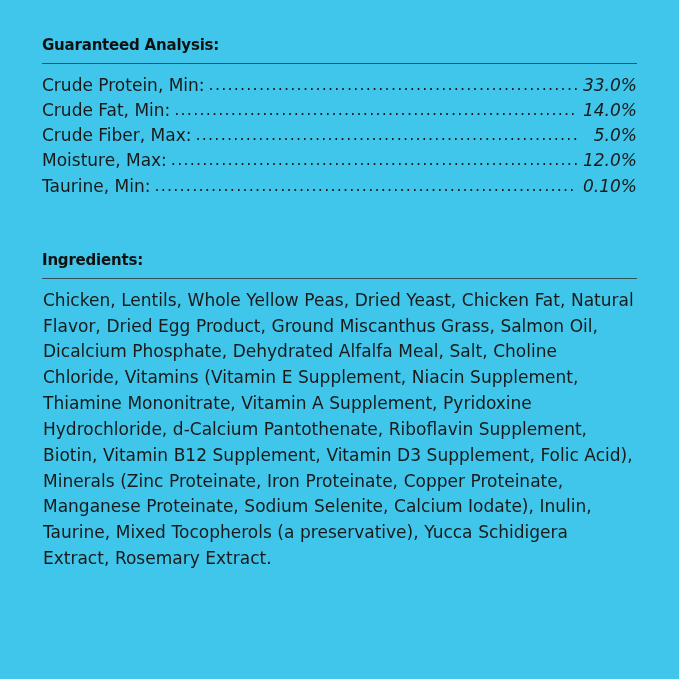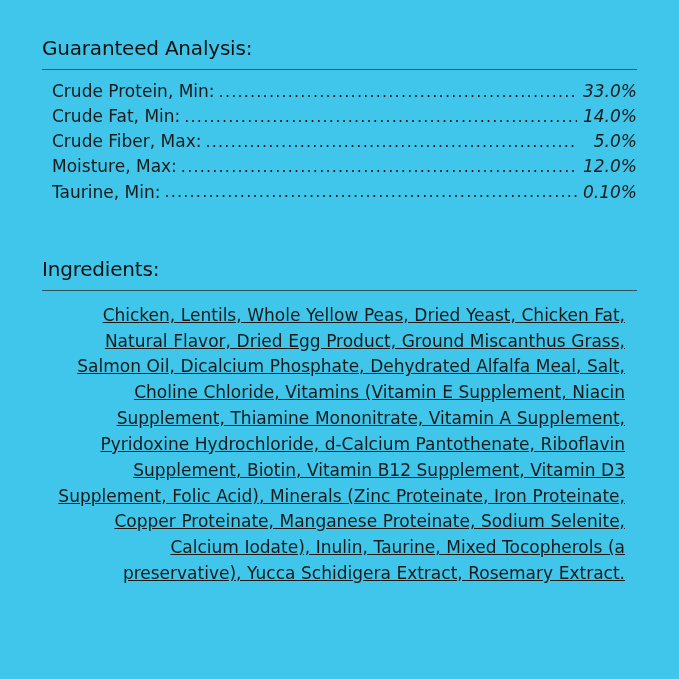--- a/index.html
+++ b/index.html
@@ -14,45 +14,44 @@
     color: #1a1a1a;
     overflow: hidden;
   }
   .page {
     box-sizing: border-box;
     width: 679px;
     height: 679px;
     padding: 36px 42px 20px 42px;
   }
   .section-title {
-    font-size: 20px;
-    font-weight: normal;
+    font-size: 15px;
+    font-weight: bold;
     color: #111111;
     letter-spacing: -0.2px;
     margin: 0 0 9px 0;
   }
   .rule {
     height: 1px;
     background: #2a2a2a;
     opacity: 0.75;
     margin: 0 0 9px 0;
   }
   .ga-list {
     margin: 0;
     padding: 0;
     list-style: none;
   }
   .ga-row {
     display: flex;
-    align-items: center;
+    align-items: flex-start;
     font-size: 17px;
     color: #1a1a1a;
     line-height: 1.48;
     white-space: nowrap;
-    margin-left: 10px;
   }
   .ga-label {
     flex: 0 0 auto;
   }
   .ga-dots {
     flex: 1 1 auto;
     overflow: hidden;
     white-space: nowrap;
     margin: 0 4px;
     color: #1a1a1a;
@@ -68,24 +67,23 @@
   .block-gap-1 { height: 26px; }
   .block-gap-2 { height: 26px; }
   .calorie-text {
     font-size: 17px;
     line-height: 1.5;
     margin: 0;
   }
   .ingredients-text {
     font-size: 17px;
     line-height: 1.52;
-    margin: 12px;
-    text-align: right;
+    margin: 1px;
+    text-align: left;
     word-spacing: 0.2px;
-    text-decoration: underline;
   }
 </style>
 </head>
 <body style="background: rgb(63, 198, 234);">
 
 <div class="page">
 
   <div>
     <h2 class="section-title">Guaranteed Analysis:</h2>
     <div class="rule"></div>

